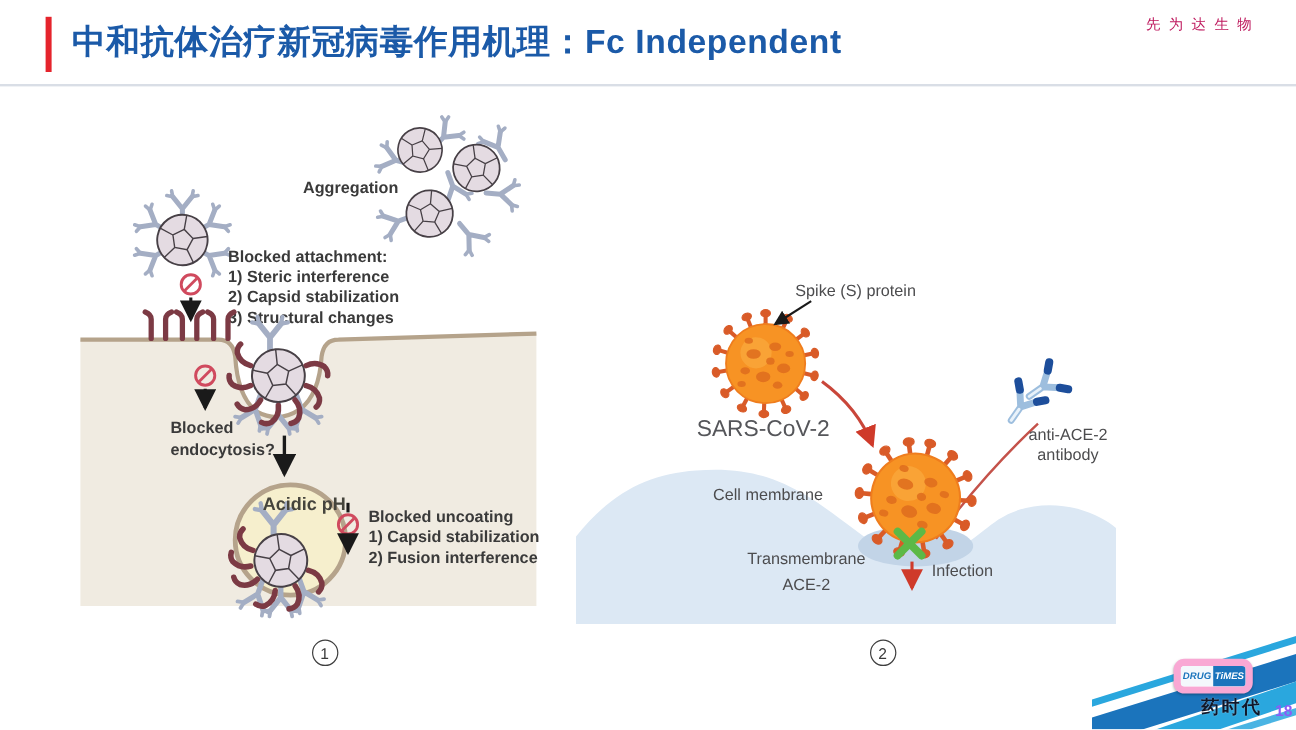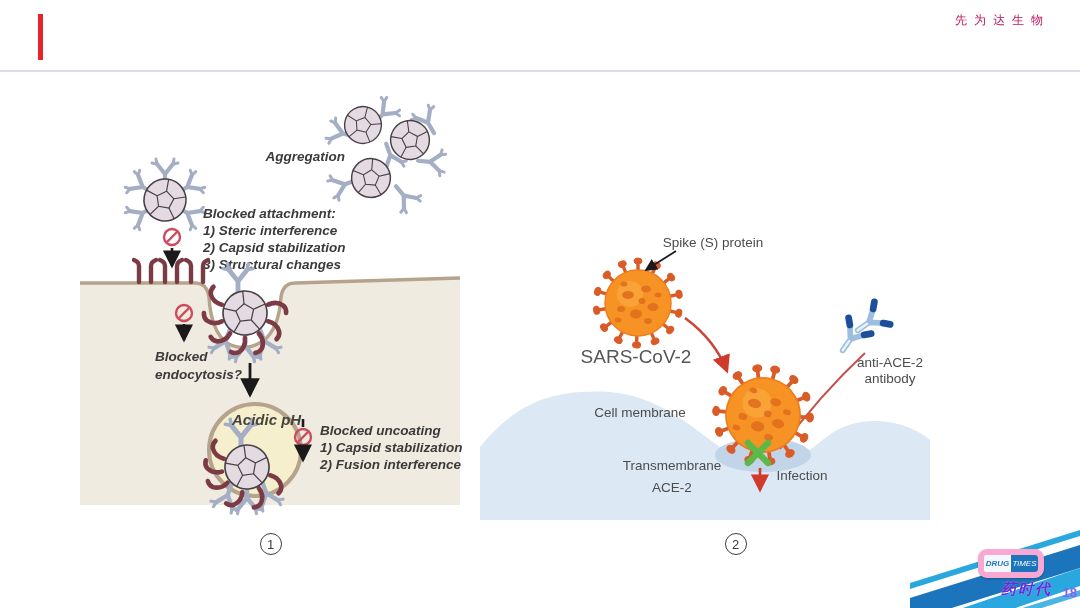--- a/index.html
+++ b/index.html
@@ -9,50 +9,51 @@
   .accent-bar{position:absolute;left:38px;top:14px;width:5px;height:46px;background:#e5242c;}
   .page-title{position:absolute;left:60px;top:16px;font-size:28px;font-weight:bold;color:#1b5aa8;letter-spacing:.5px;white-space:nowrap;}
   .header-divider{position:absolute;left:0;top:70px;width:100%;height:2px;background:#d9dee6;}
   
   .logo{position:absolute;right:30px;top:10px;text-align:left;}
   .logo-row{display:flex;align-items:flex-end;}
   .logo-name{display:block;font-style:italic;font-weight:bold;font-size:25px;color:#1b74bc;letter-spacing:1px;line-height:1;}
   .logo-name::first-letter{font-size:37px;}
   .logo-sub{font-size:12px;color:#be185d;letter-spacing:7px;margin-top:2px;padding-left:16px;white-space:nowrap;}
   
-  .fig-left{position:absolute;left:75px;top:85px;width:390px;height:435px;font-style:italic;}
+  .fig-left{position:absolute;left:62px;top:85px;width:390px;height:435px;}
   .fig-right{position:absolute;left:480px;top:225px;width:450px;height:295px;}
   svg text{font-family:"Liberation Sans",sans-serif;}
   .lab{fill:#3a3a3a;font-size:13.5px;font-weight:600;}
   .lab2{fill:#4c4c4e;font-size:13.5px;}
   
   .caption{position:absolute;top:533px;display:flex;align-items:center;justify-content:center;
            font-size:17px;color:#3a3a3a;}
   .caption-1{left:75px;width:400px;}
   .caption-2{left:515px;width:450px;}
   .cap-num{display:inline-flex;align-items:center;justify-content:center;width:20px;height:20px;
            border:1.6px solid #3f3f3f;border-radius:50%;font-size:13px;margin-right:9px;flex:0 0 auto;}
   
   .corner{position:absolute;right:0;bottom:0;width:170px;height:80px;}
   .pill{position:absolute;right:36px;bottom:30px;width:54px;height:17px;border:6px solid #f9a8d4;
         border-radius:9px;overflow:hidden;display:flex;background:#fff;box-shadow:0 1px 2px rgba(0,0,0,.25);}
   .pill-l{flex:1;display:flex;align-items:center;justify-content:center;background:#f4f8fc;color:#1b74bc;
           font-size:8px;font-weight:bold;font-style:italic;}
   .pill-r{flex:1;display:flex;align-items:center;justify-content:center;background:#1b74bc;color:#fff;
-          font-size:8px;font-weight:normal;font-style:italic;}
-  .brand-cn{position:absolute;right:28px;bottom:9px;color:#6d28d9;font-weight:bold;font-style:italic;
+          font-size:8px;font-weight:bold;font-style:italic;}
+  .brand-cn{position:absolute;right:28px;bottom:9px;color:#0f172a;font-weight:bold;
             font-size:15px;letter-spacing:2px;text-shadow:0 0 1px rgba(255,255,255,.6);}
   .page-num{position:absolute;right:3px;bottom:8px;color:#8b5cf6;font-weight:bold;font-size:13px;}
 </style>
 </head>
 <body>
 
 <div class="slide">
 
   <div class="accent-bar"></div>
+  <div class="page-title">中和抗体治疗新冠病毒作用机理：Fc Independent</div>
   <div class="logo">
     <div class="logo-sub">先为达生物</div>
   </div>
   <div class="header-divider"></div>
 
   <div class="fig-left">
   <svg width="390" height="435" viewBox="0 0 390 435">
     <defs>
       <marker id="mB" markerWidth="9" markerHeight="9" refX="6" refY="3.5" orient="auto">
         <path d="M0,0 L7,3.5 L0,7 Z" fill="#1a1a1a"></path>

